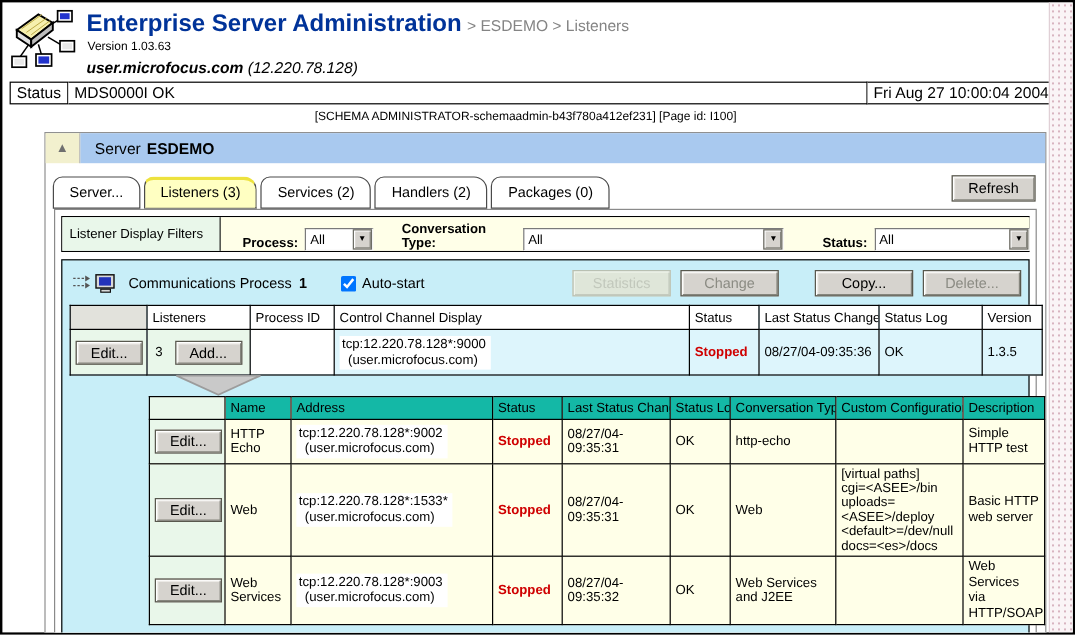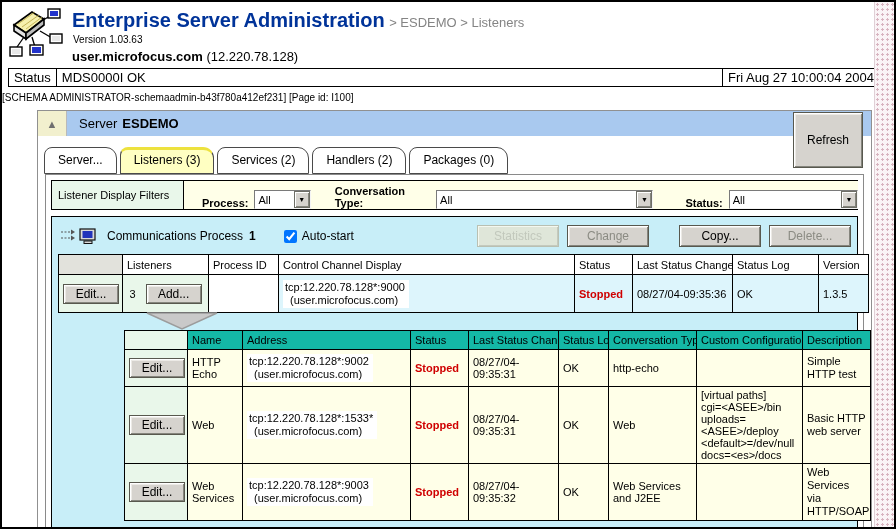--- a/index.html
+++ b/index.html
@@ -16,46 +16,46 @@
     background-size:5px 5px; border-left:1px solid #e0d0d6;
   }
   
   .hdr { display:flex; padding:5px 0 0 6px; }
   .logo { width:56px; height:54px; flex:0 0 56px; }
   .hdr-text { padding-left:8px; padding-top:2px; }
   .title-line { white-space:nowrap; }
   .app-title { font-size:20px; font-weight:bold; color:#039; }
   .crumb { font-size:13px; color:#848484; }
   .ver { font-size:10px; color:#000; margin:2px 0 4px 1px; }
-  .host-line { font-size:13px; }
+  .host-line { font-size:13px;font-style:italic; }
   .host { font-weight:bold; }
   
   .statusbar { display:flex; width:872px; margin:4px 0 0 6px; font-size:13px; }
   .statusbar .cell { border:1px solid #000; padding:1px 5px; background:#fff; }
   .statusbar .lbl { flex:0 0 auto; }
   .statusbar .msg { flex:1 1 auto; border-left:none; }
   .statusbar .date { flex:0 0 auto; border-left:none; white-space:nowrap; }
-  .session { text-align:left; font-size:10px; margin:5px 20px 0 0; }
+  .session { text-align:center; font-size:10px; margin:5px 20px 0 0; }
   
   .panel { width:835px; margin:7px 0 0 35px; border:1px solid #909090; background:#fff; }
   .server-bar { display:flex; height:25px; }
   .tri-cell { flex:0 0 29px; background:#f2f0ce; border-right:1px solid #b9b9b9;
     display:flex; align-items:center; justify-content:center; color:#6f6f6f; font-size:11px; cursor:pointer; }
   .server-title { flex:1; background:#a9c9ef; display:flex; align-items:center; padding-left:12px; font-size:13px; }
   .server-title b { margin-left:5px; }
   
   .tabrow { display:flex; align-items:flex-end; padding:9px 8px 0 6px; height:38px; }
   .tab { border:1px solid #4a4a4a; border-bottom:1px solid #4a4a4a; border-radius:8px 11px 0 0;
     background:#fff; font-size:12px; padding:5px 13px 6px 13px; margin-right:3px; cursor:pointer; white-space:nowrap; }
   .tab.active { background:#ffffc2; border-top:3px solid #ede23e; padding-top:3px; }
   .tab-spacer { flex:1; }
   .btn { font-family:"Liberation Sans",sans-serif; font-size:12px; color:#000;
     background:#d6d3ce; border:1px solid #58584e;
     box-shadow:inset 1px 1px 0 #fff, inset -1px -1px 0 #85857d, inset 2px 2px 0 #eceae6;
-    padding:20px 13px; cursor:pointer; }
+    padding:3px 13px; cursor:pointer; }
   .refresh { margin-bottom:6px; }
   
   .inner { margin:0 7px 8px 7px; border:1px solid #8a8a8a; background:#fff; padding:5px; }
   
   .filters { display:flex; border:1px solid #000; font-size:11px; height:30px; }
   .filters .f-title { flex:0 0 132px; background:#e9f7ea; border-right:1px solid #000;
     display:flex; align-items:center; padding-left:6px; }
   .filters .f-body { flex:1; background:#ffffe8; display:flex; align-items:flex-end; padding-left:14px; gap:6px; }
   .filters b { font-size:11px; }
   .sel { display:inline-flex; align-items:center; background:#fff;

